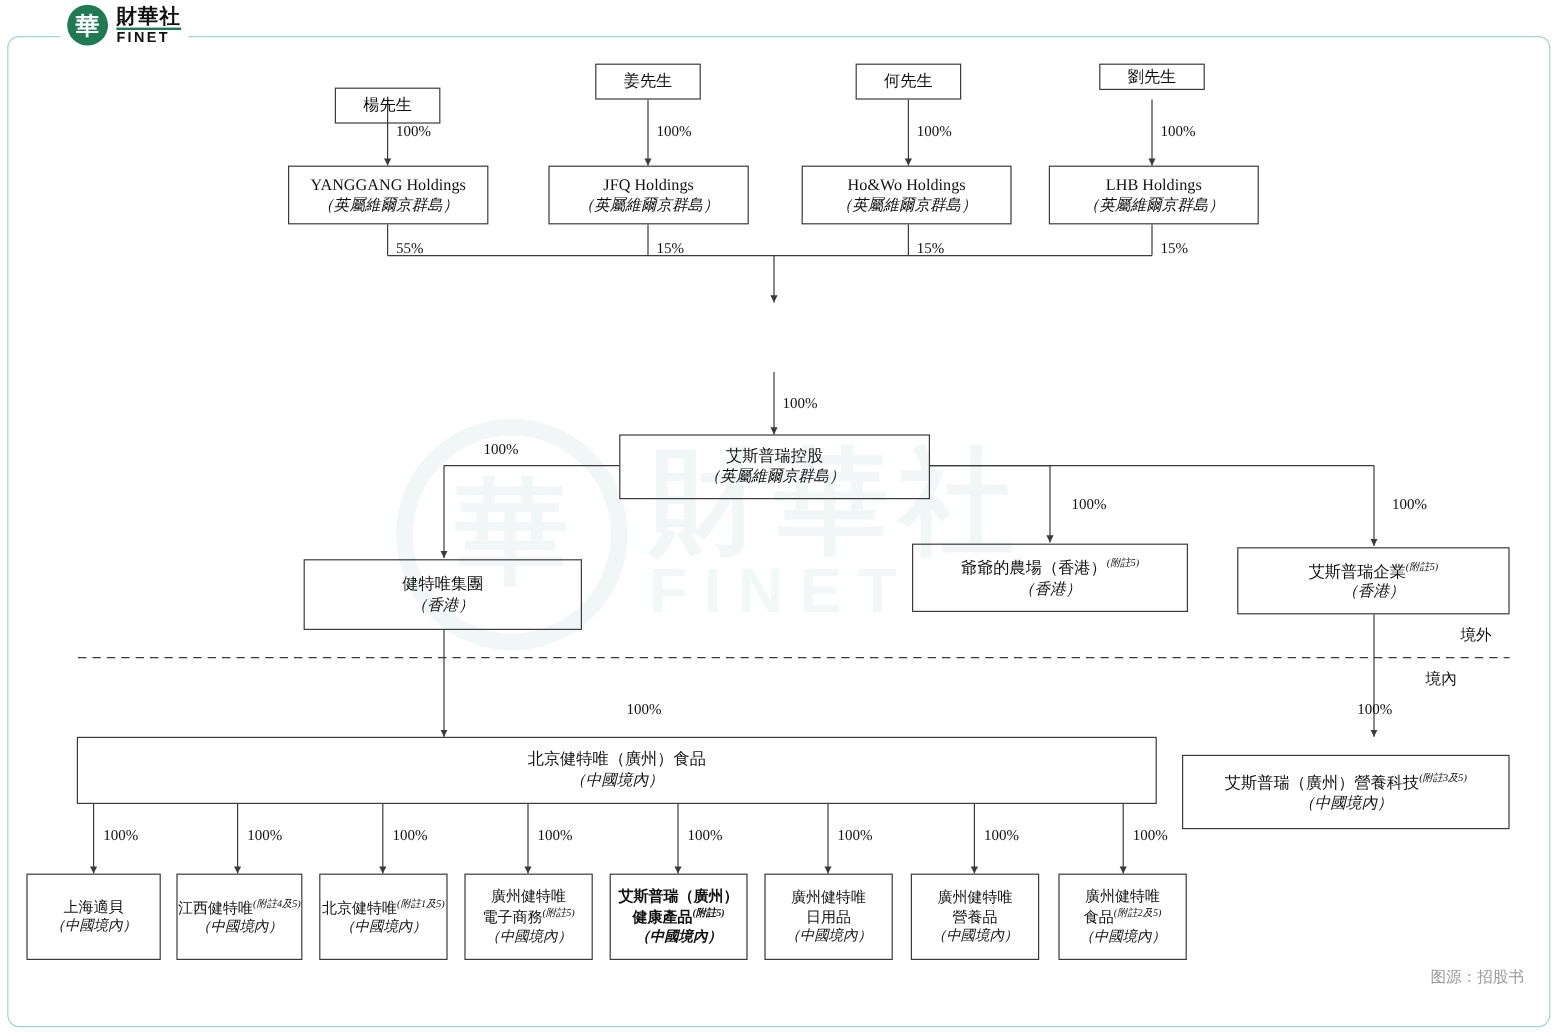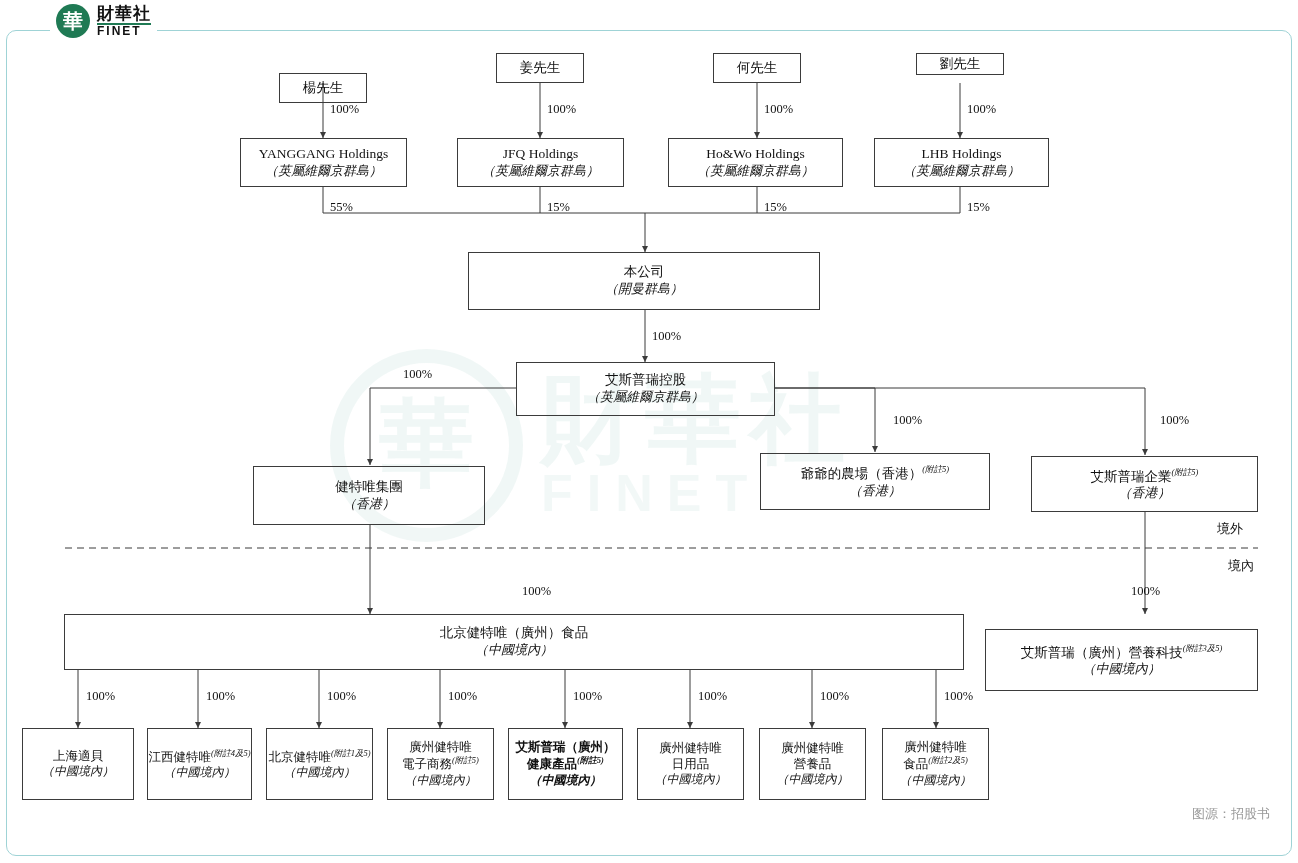--- a/index.html
+++ b/index.html
@@ -280,24 +280,20 @@
   </div>
   <div class="node" style="left:668px; top:138px; width:175px; height:49px;">
     <div class="l1">Ho&amp;Wo Holdings</div>
     <div class="l2">（英屬維爾京群島）</div>
   </div>
   <div class="node" style="left:874px; top:138px; width:175px; height:49px;">
     <div class="l1">LHB Holdings</div>
     <div class="l2">（英屬維爾京群島）</div>
   </div>
 
-  <div class="node" style="left:468px; top:252px; width:352px; height:58px;">
-    <div class="l1">本公司</div>
-    <div class="l2">（開曼群島）</div>
-  </div>
 
   <div class="node" style="left:516px; top:362px; width:259px; height:54px;">
     <div class="l1">艾斯普瑞控股</div>
     <div class="l2">（英屬維爾京群島）</div>
   </div>
 
   <div class="node" style="left:253px; top:466px; width:232px; height:59px;">
     <div class="l1">健特唯集團</div>
     <div class="l2">（香港）</div>
   </div>
@@ -381,17 +377,17 @@
   <div class="label" style="left:86px; top:689px;">100%</div>
   <div class="label" style="left:206px; top:689px;">100%</div>
   <div class="label" style="left:327px; top:689px;">100%</div>
   <div class="label" style="left:448px; top:689px;">100%</div>
   <div class="label" style="left:573px; top:689px;">100%</div>
   <div class="label" style="left:698px; top:689px;">100%</div>
   <div class="label" style="left:820px; top:689px;">100%</div>
   <div class="label" style="left:944px; top:689px;">100%</div>
 
   <div class="side-label" style="left:1178px; top:520px;margin-left:39px;">境外</div>
-  <div class="side-label" style="left:1228px; top:557px;">境內</div>
+  <div class="side-label" style="left:1188px; top:557px;">境內</div>
 
   <div class="credit">图源：招股书</div>
 
 </div>
 
 </body></html>

